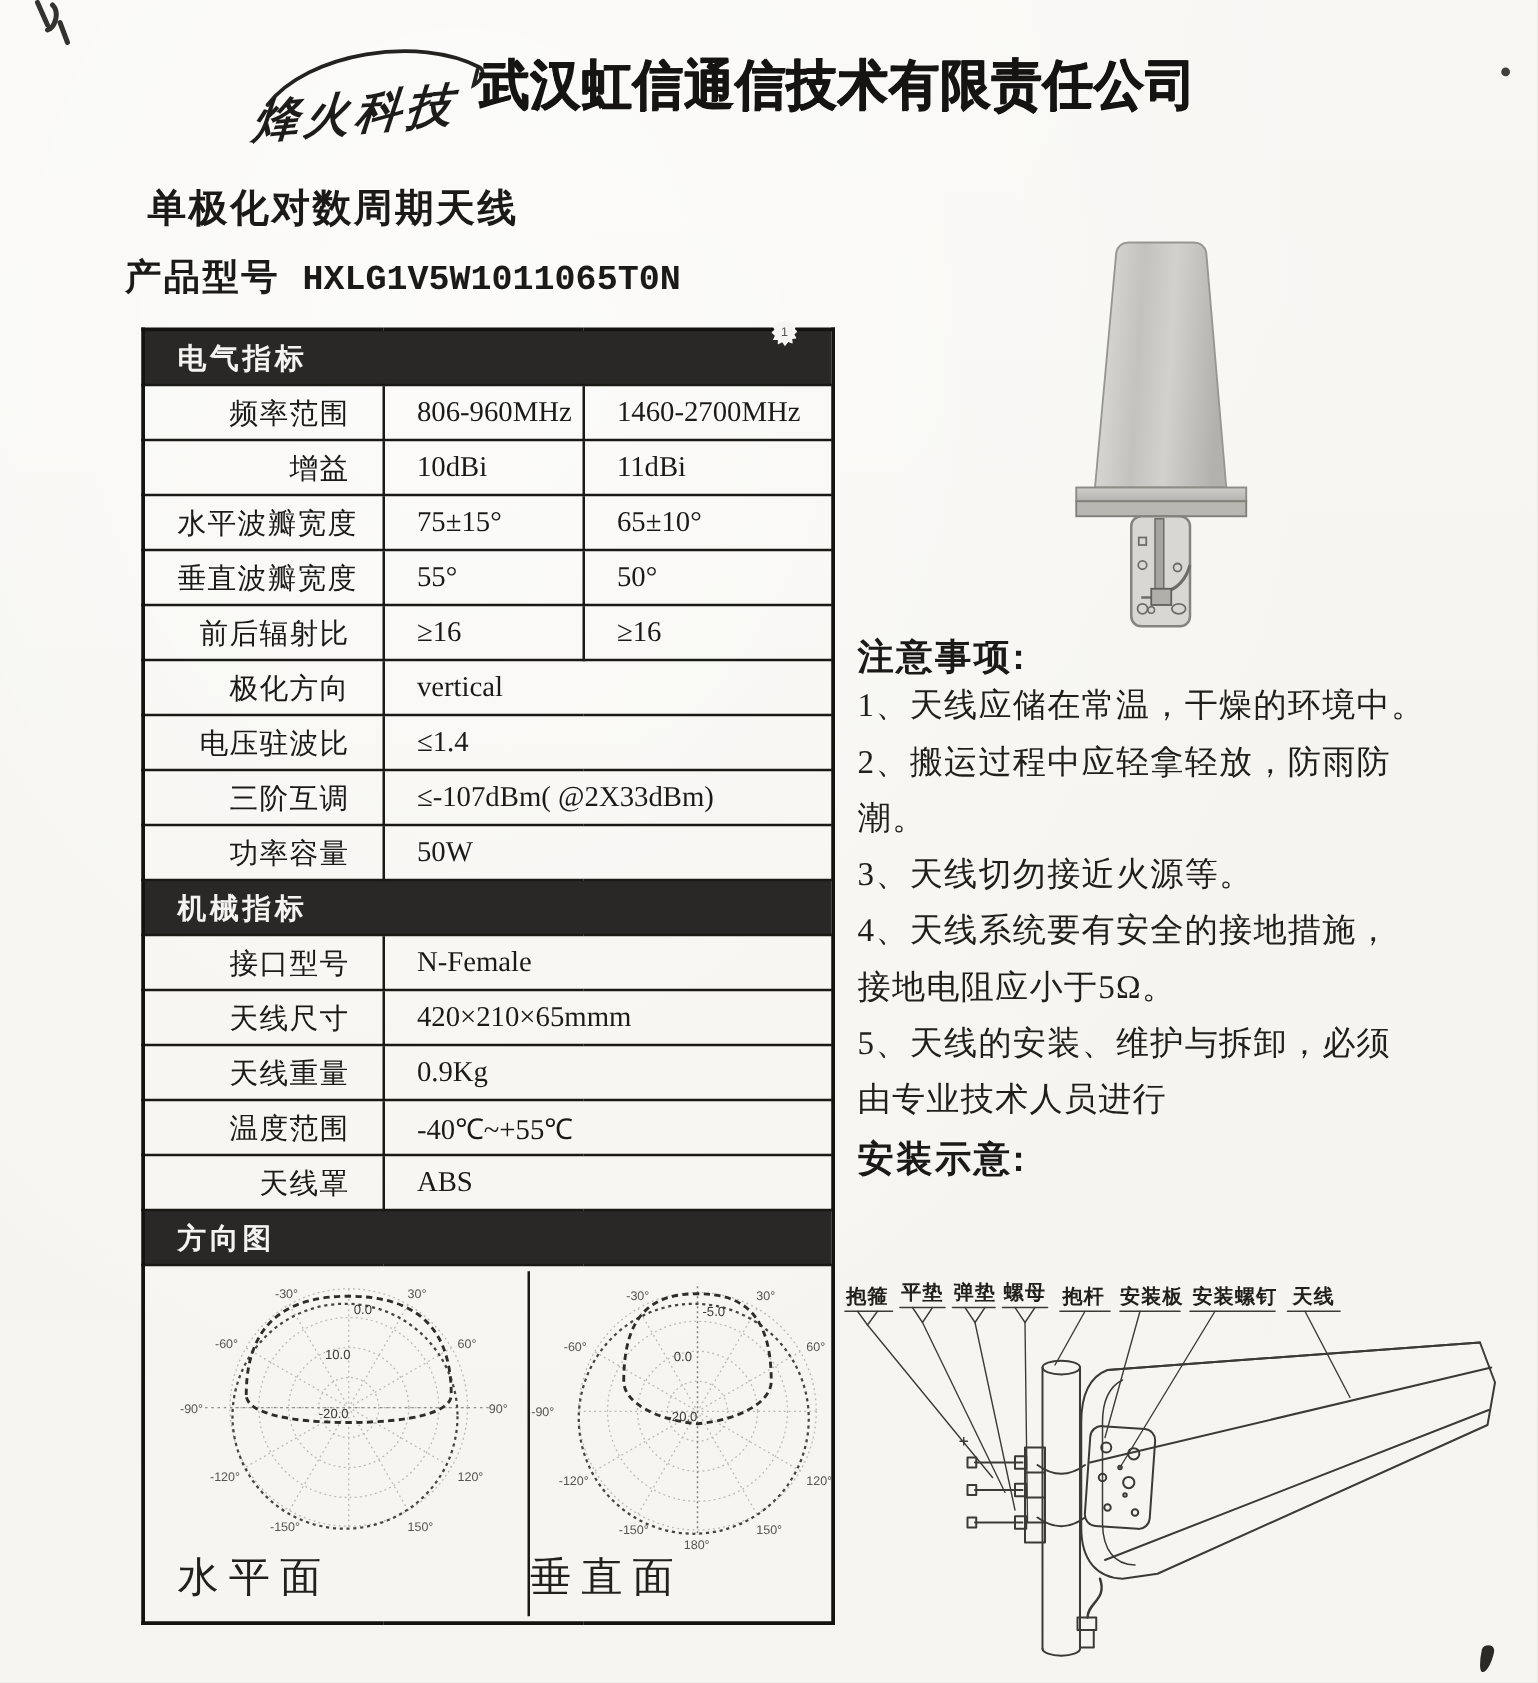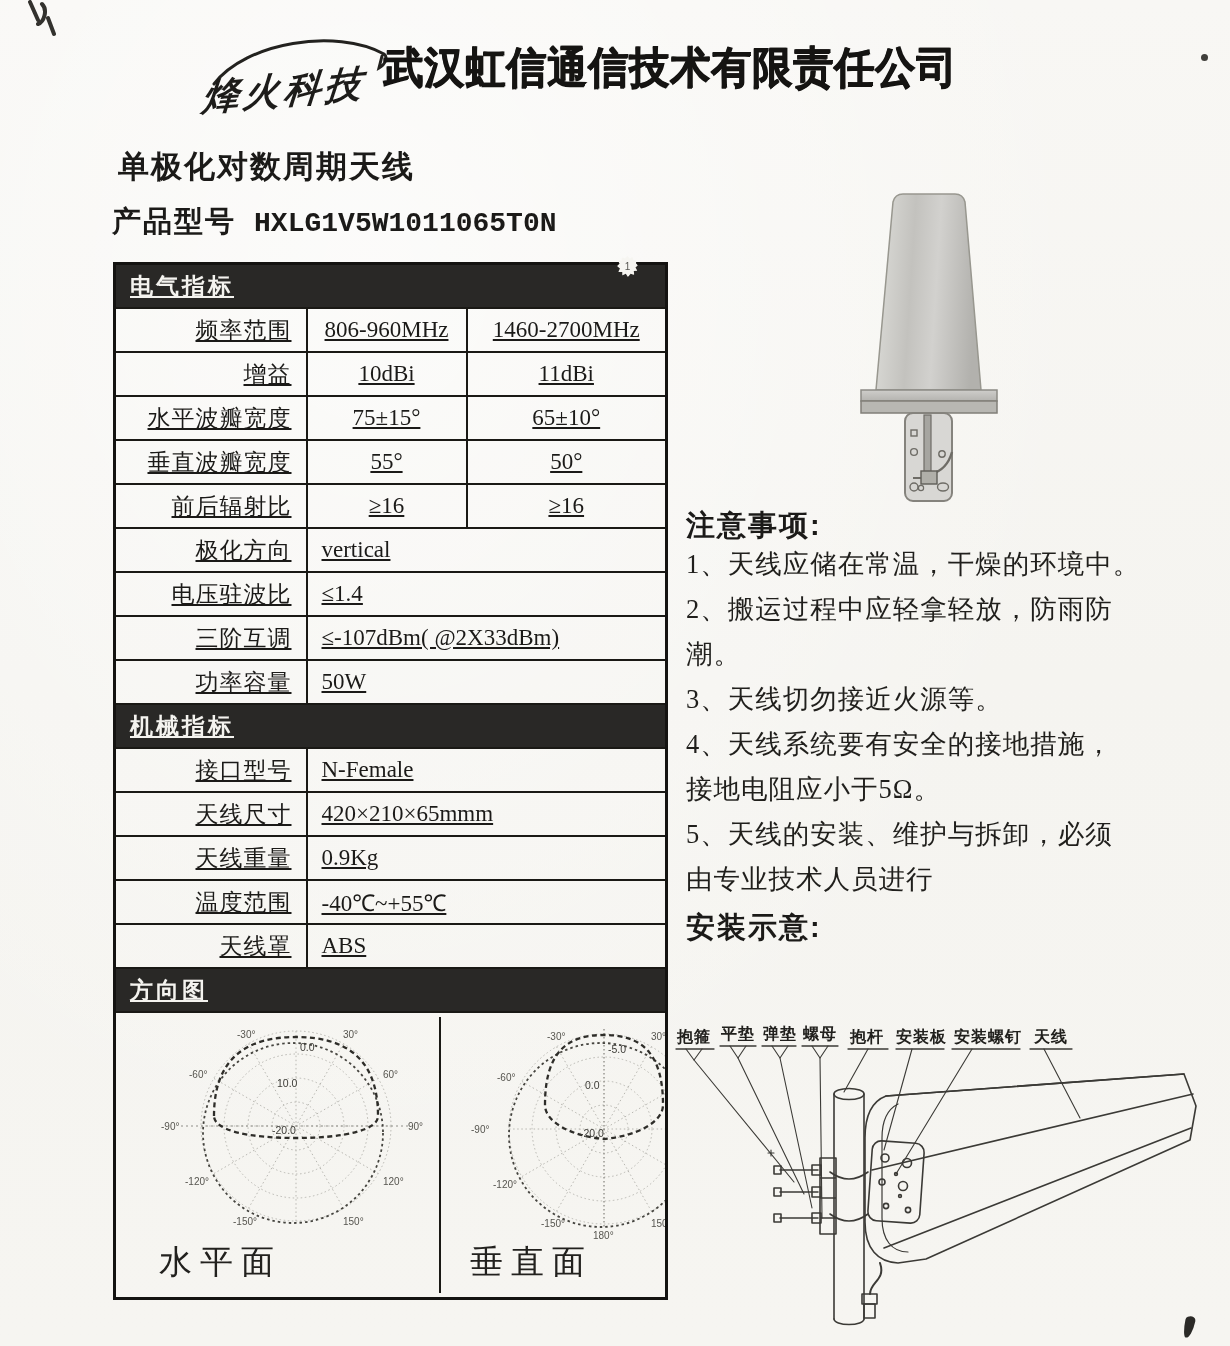--- a/index.html
+++ b/index.html
@@ -20,42 +20,42 @@
   }
   .logo-swoosh{position:absolute;left:0;top:0;}
   .company-name{
     position:absolute;left:383px;top:40px;width:580px;
     font-size:40px;font-weight:900;letter-spacing:1px;color:#151412;
     text-shadow:1px 0 0 #151412,0 1px 0 #151412;white-space:nowrap;
     transform:scaleY(1.08);
   }
   
   .doc-title{position:absolute;left:118px;top:146px;font-size:31px;font-weight:700;letter-spacing:2px;}
-  .doc-model{position:absolute;left:112px;top:202px;font-size:29px;white-space:nowrap;}
+  .doc-model{position:absolute;left:100px;top:202px;font-size:29px;white-space:nowrap;}
   .doc-model .lbl{font-weight:700;letter-spacing:2px;}
   .doc-model .val{font-family:"Liberation Mono",monospace;font-weight:600;letter-spacing:0;margin-left:10px;font-size:28px;}
   
   table.spec{
     position:absolute;left:113px;top:262px;width:552px;
     border-collapse:collapse;border:3px solid #141311;table-layout:fixed;
   }
   table.spec td{
-    border:2px solid #1a1915;font-size:23px;padding:4px 14px;height:34px;
-    font-family:"Liberation Serif",serif;overflow:hidden;white-space:nowrap;text-decoration:underline;
+    border:2px solid #1a1915;font-size:23px;padding:4px 26px;height:34px;
+    font-family:"Liberation Serif",serif;overflow:hidden;white-space:nowrap;
   }
   td.sec{
     background:#292826;color:#f4f3ef;font-family:"Liberation Sans",sans-serif;
     font-weight:700;font-size:24px;letter-spacing:3px;height:30px;padding:4px 12px;
   }
   td.lab{text-align:right;letter-spacing:1px;}
-  td.v2{text-align:center;font-family:"Liberation Mono",monospace;font-size:22px;}
+  td.v2{font-family:"Liberation Mono",monospace;font-size:22px;}
   td.v1{text-align:left;font-family:"Liberation Mono",monospace;font-size:22px;padding-left:16px;margin-top:16px;}
   td.plotcell{padding:0;height:276px;vertical-align:top;}
   .plots{display:flex;width:100%;height:276px;}
-  .plotbox{position:relative;height:100%;margin-left:29px;}
+  .plotbox{position:relative;height:100%;}
   .plotbox.left{width:280px;border-right:2px solid #1a1915;}
   .plotbox.right{flex:1;}
   .plot-caption{
     position:absolute;left:0;right:0;bottom:8px;text-align:left;
     font-family:"Liberation Serif",serif;font-size:33px;letter-spacing:8px;color:#22211e;
   }
   .polar{position:absolute;left:0;top:4px;}
   
   .antenna-photo{position:absolute;left:853px;top:190px;}
   

